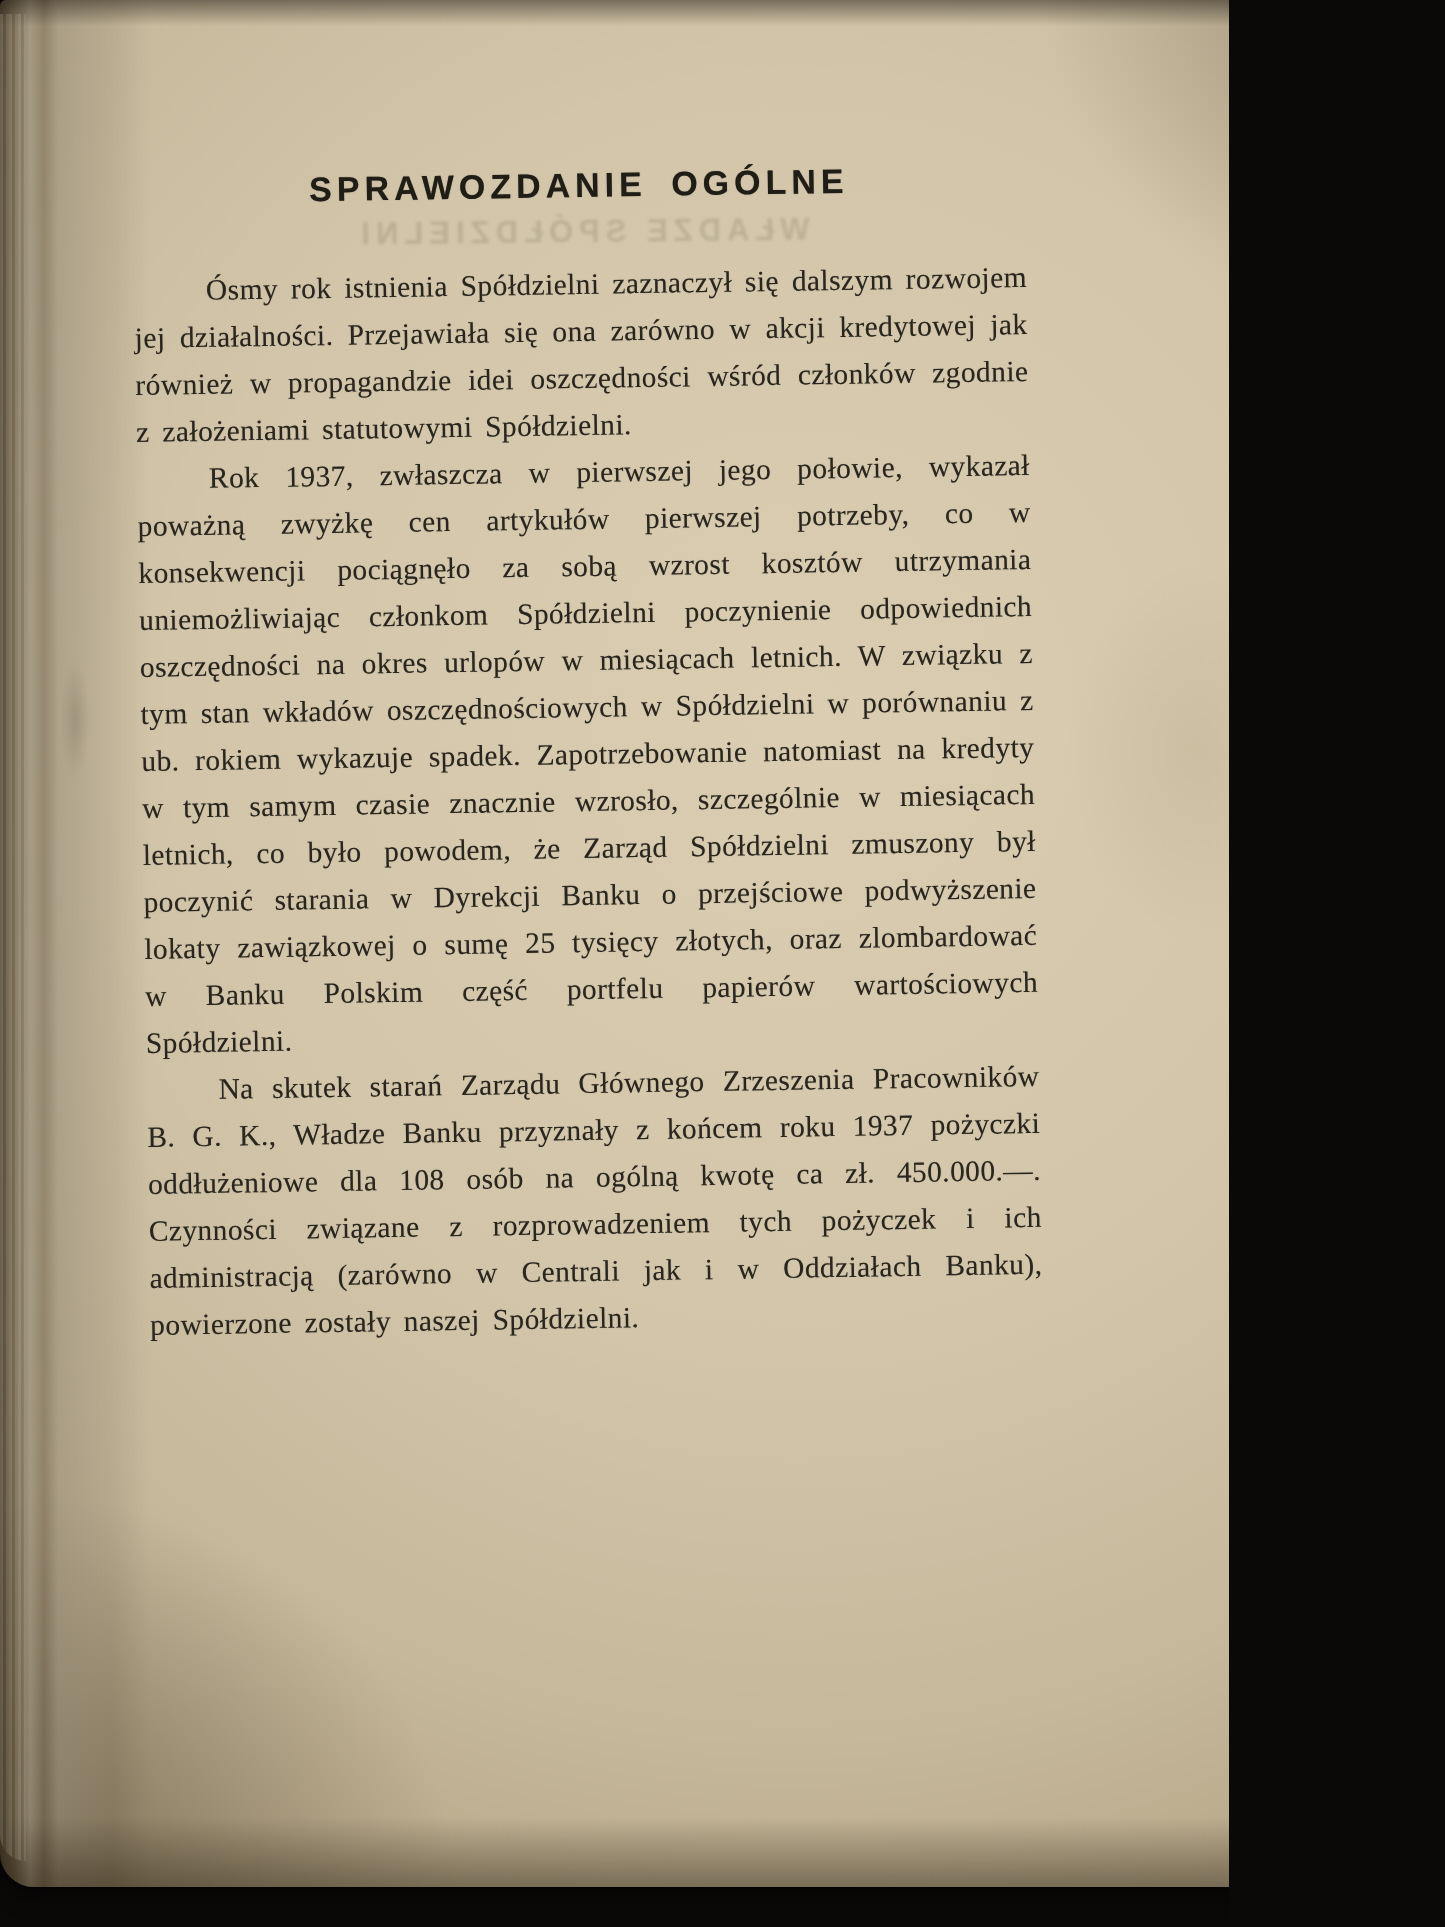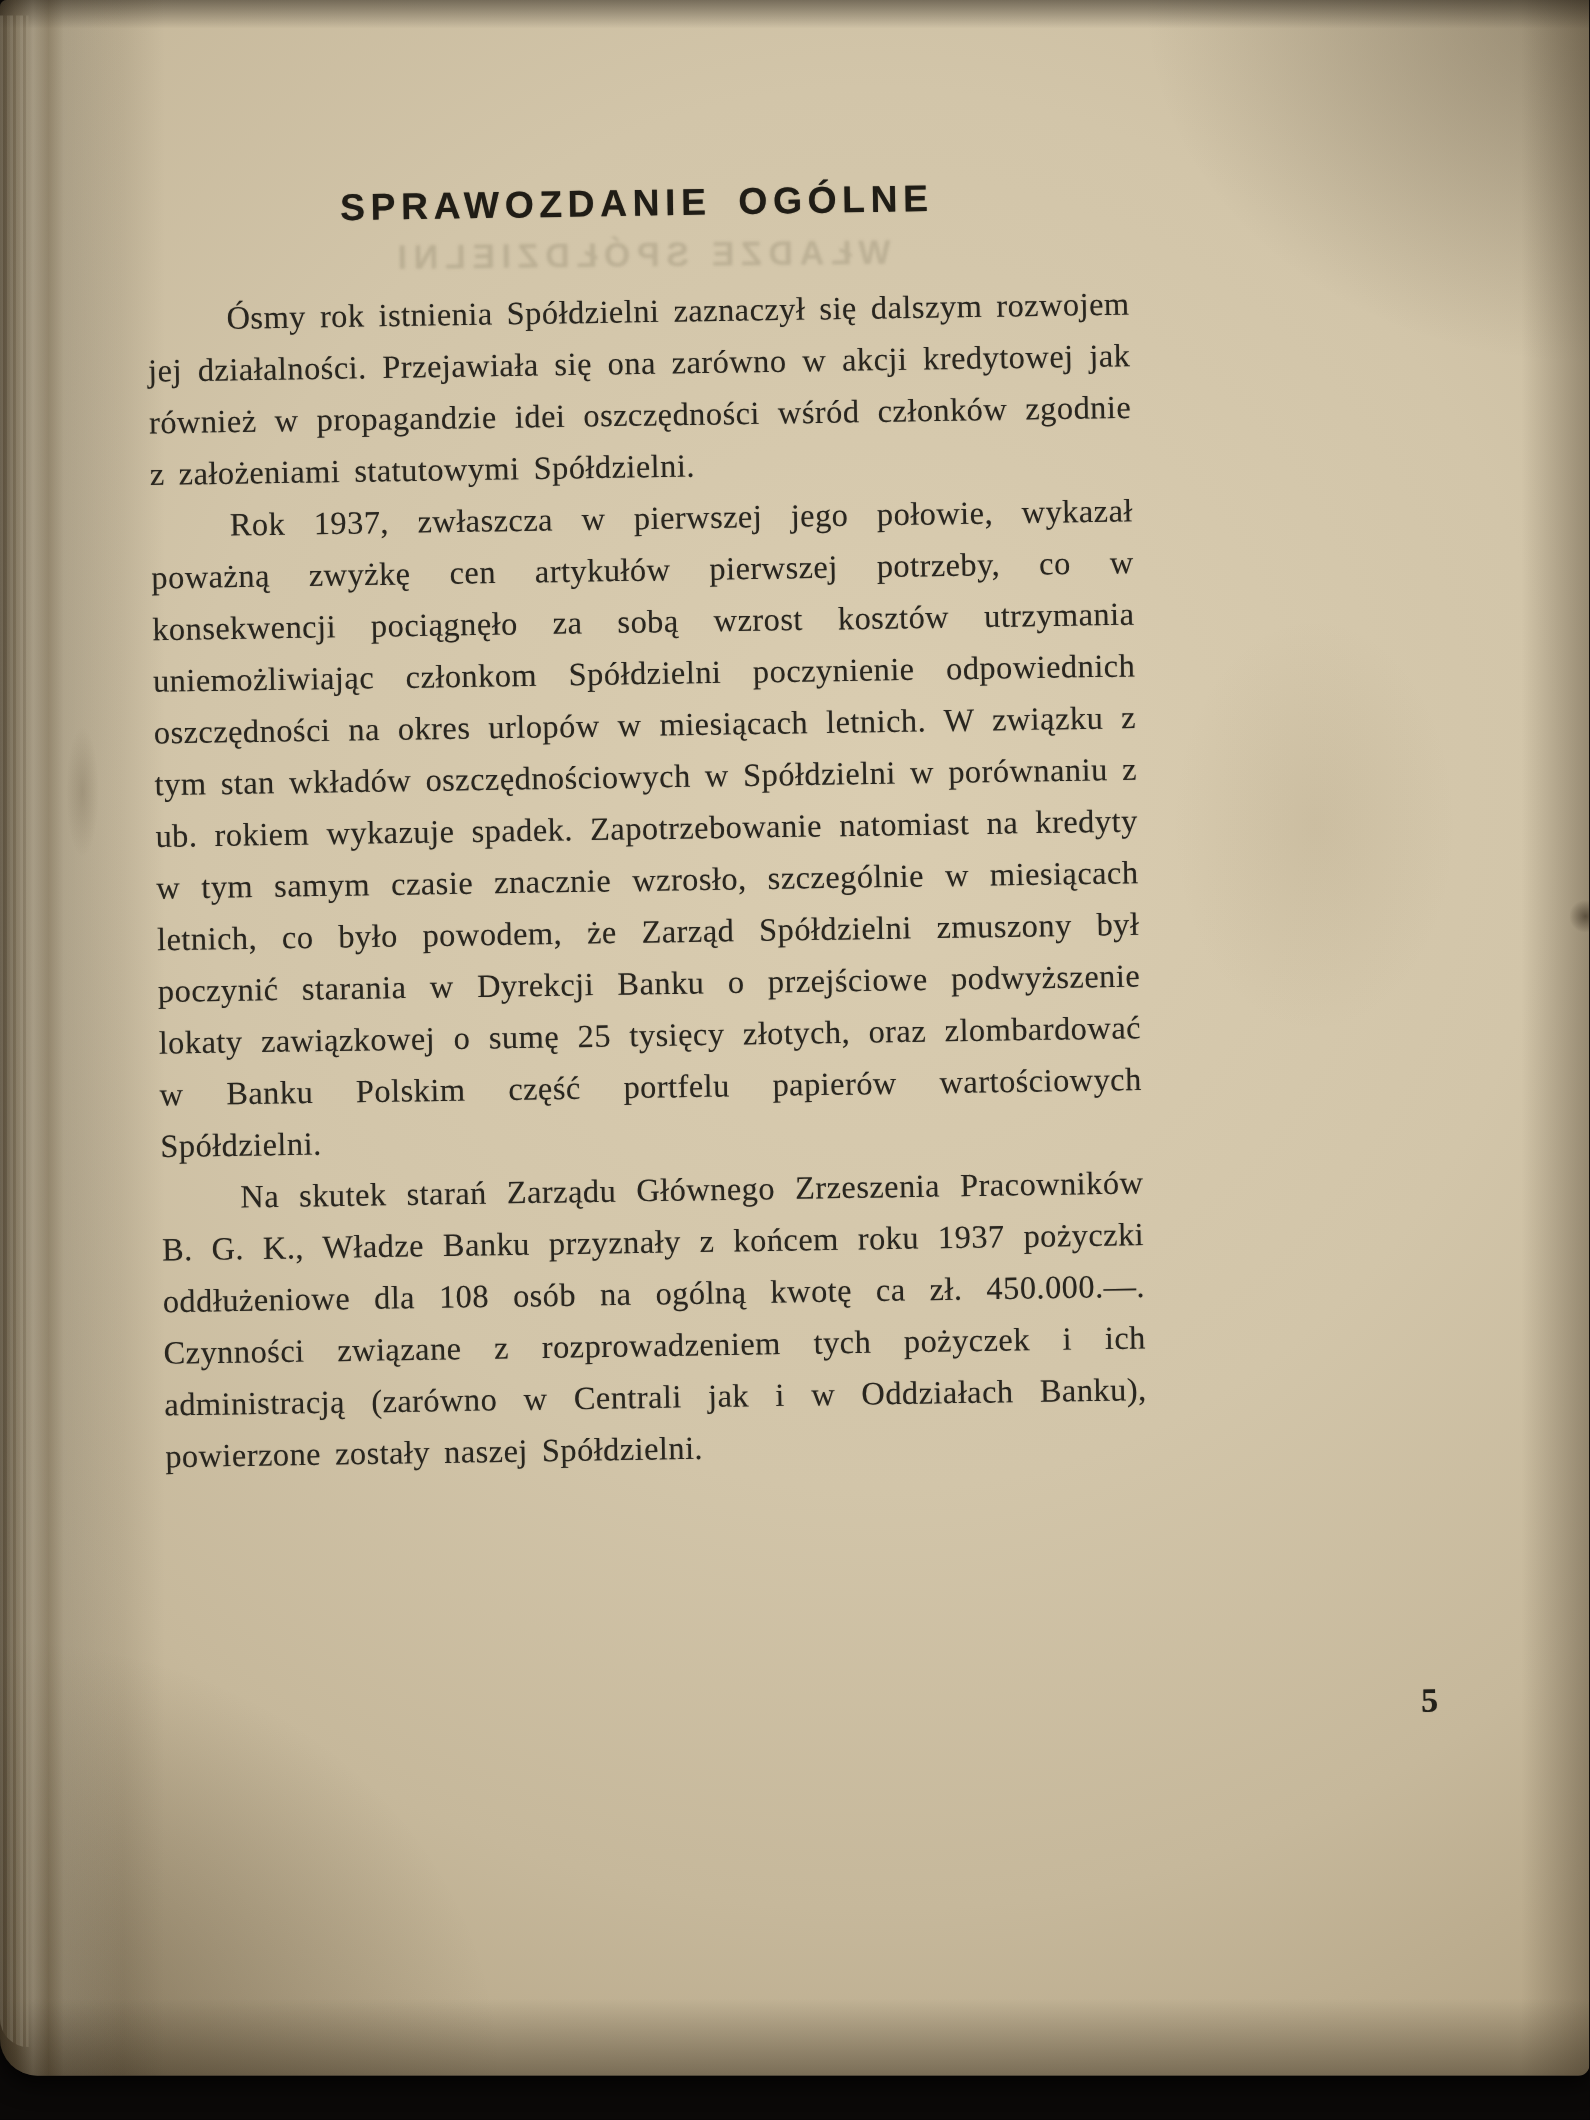--- a/index.html
+++ b/index.html
@@ -2,21 +2,21 @@
 <html><head>
 <meta charset="utf-8">
 <style>
   html, body {
     margin: 0;
     padding: 0;
     background: #0b0908;
   }
   .photo {
     position: relative;
-    width: 1445px;
+    width: 1229px;
     height: 1927px;
     background: #0b0908;
     overflow: hidden;
     font-family: "Liberation Serif", "DejaVu Serif", serif;
   }
   
   .paper {
     position: absolute;
     left: 0;
     top: 0;

